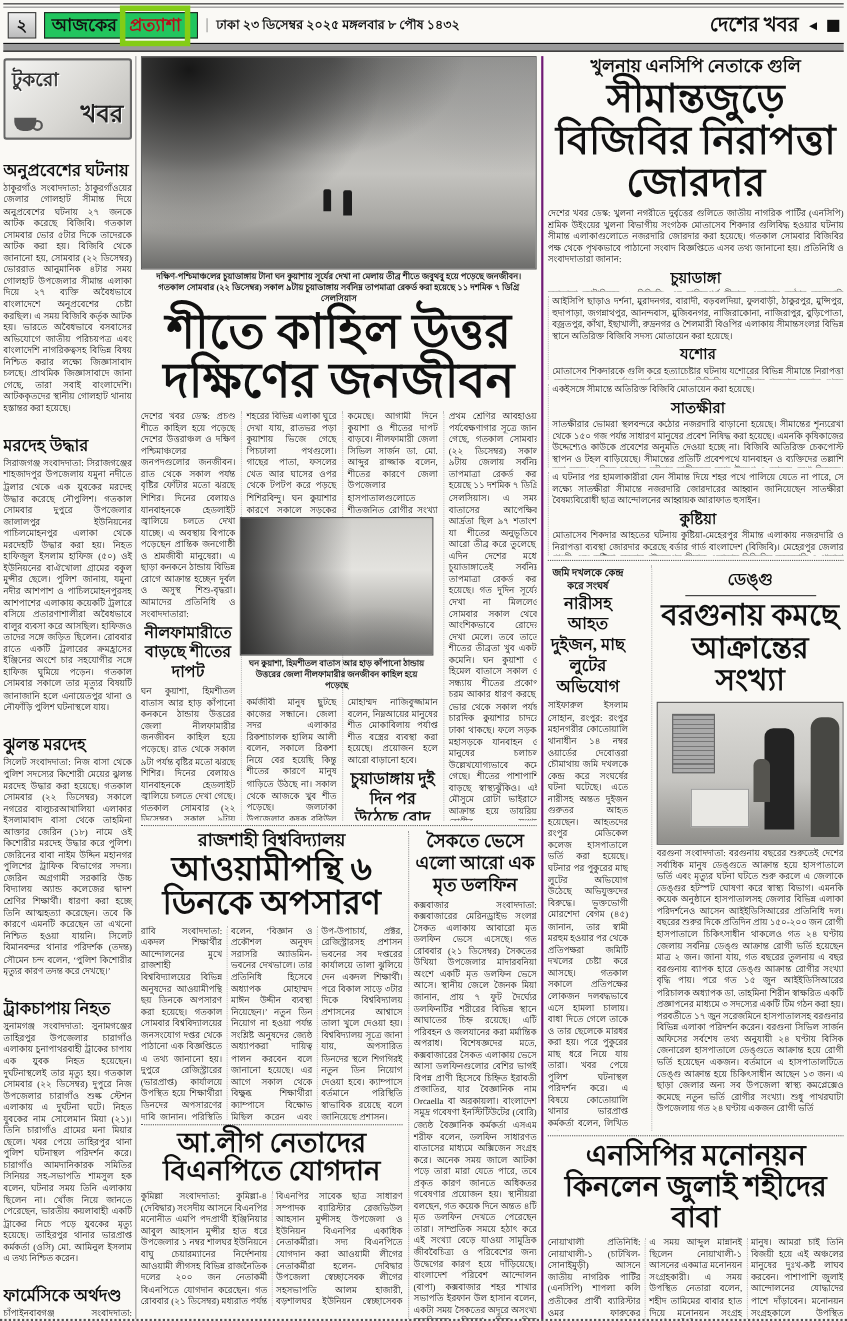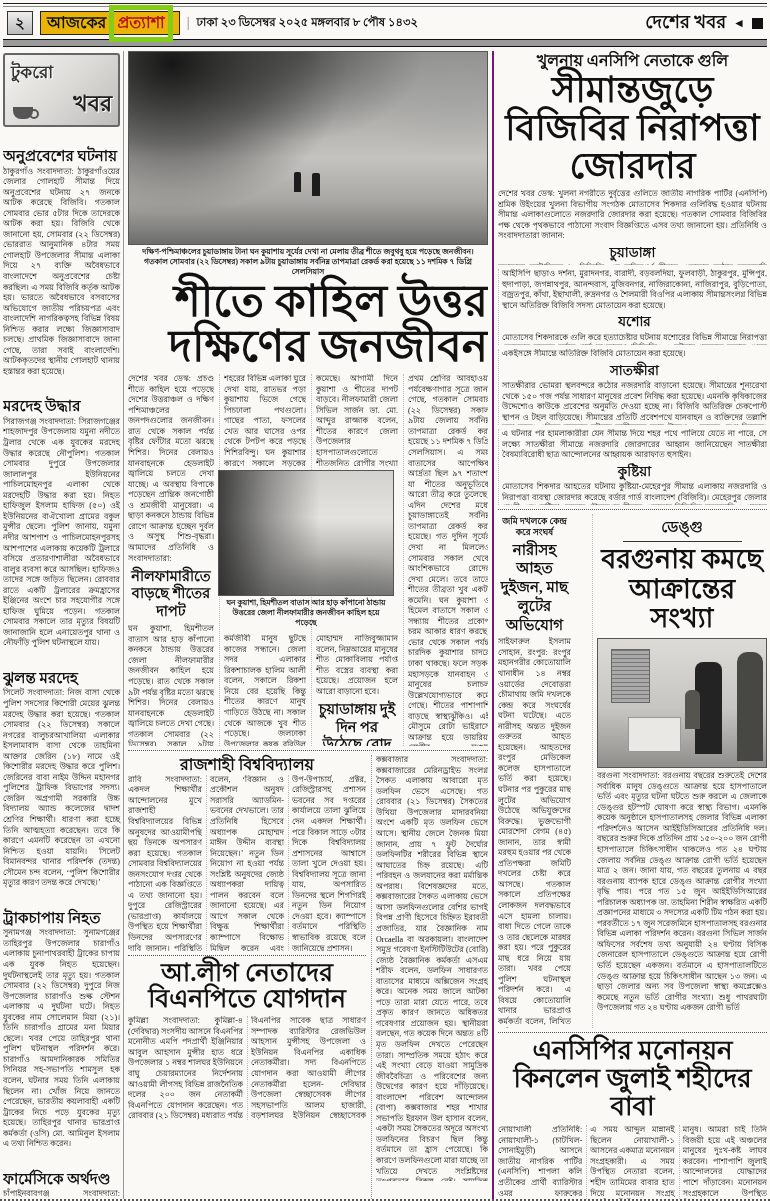--- a/index.html
+++ b/index.html
@@ -5,21 +5,21 @@
   html,body{margin:0;padding:0;background:#e9e7e0;}
   .page{position:relative;width:770px;height:1201px;margin:0 auto;background:#faf9f5;color:#111;
         font-family:"Liberation Serif","DejaVu Serif",serif;box-sizing:border-box;
         padding:3px 3px 2px 3px;border-bottom:2px dotted #555;overflow:hidden;}
   
   .toprule{border-top:1px solid #222;border-bottom:1px solid #888;height:2px;margin-bottom:2px;}
   .hdr{display:flex;align-items:center;gap:7px;height:28px;padding:0 4px;}
   .pageno{width:24px;height:22px;border:1px solid #333;background:linear-gradient(#eee,#bbb);
           font-weight:bold;font-size:15px;display:flex;align-items:center;justify-content:center;}
   .masthead{border:1px solid #222;padding:0 6px;height:22px;display:flex;align-items:center;gap:3px;
-            font-weight:bold;font-size:16px;background:#eab308;}
+            font-weight:bold;font-size:16px;background:#22c55e;}
   .masthead .red{color:#b5121b;border:5px solid #84cc16;padding:0 3px;}
   .hdr .sep{color:#777;font-size:14px;}
   .dateline{font-size:11.5px;font-weight:bold;}
   .hdr .grow{flex:1;}
   .section{font-size:18px;font-weight:bold;}
   .arrow{font-size:12px;}
   .cornersq{width:11px;height:11px;background:#111;display:inline-block;}
   .thickrule{height:6px;border-top:1.5px solid #111;border-bottom:1.5px solid #111;
              background:#9a9a9a;margin:2px 0 4px 0;}
   
@@ -48,21 +48,21 @@
   .dotrule{border-top:1.5px dotted #555;margin:4px 0;}
   
   .photo1{height:192px;border:1px solid #555;position:relative;overflow:hidden;background:
       radial-gradient(ellipse 60% 95% at 12% 6%, rgba(12,12,12,.92), rgba(35,35,35,.55) 45%, rgba(70,70,70,.2) 70%, transparent 82%),
       radial-gradient(ellipse 55% 75% at 48% 0%, rgba(45,45,45,.55), transparent 62%),
       radial-gradient(ellipse 40% 55% at 92% 18%, rgba(160,160,160,.4), transparent 70%),
       linear-gradient(180deg,#8e8e8c 0%,#c4c3bf 55%,#a7a6a2 78%,#6d6d6b 100%);}
   .p1a,.p1b{position:absolute;background:#1c1c1c;border-radius:2px 2px 0 0;}
   .p1a{width:7px;height:20px;left:46%;bottom:52px;}
   .p1b{width:8px;height:23px;left:51%;bottom:48px;}
-  .hl-main{font-size:44px;font-weight:bold;text-align:right;line-height:1.03;margin:1px 0 5px 0;}
+  .hl-main{font-size:44px;font-weight:bold;text-align:center;line-height:1.03;margin:1px 0 5px 0;}
   .wx{position:relative;height:372px;display:flex;gap:5px;margin-top:2px;}
   .wx .c{width:86px;flex:0 0 86px;overflow:hidden;}
   .wx .c + .c{border-left:1px dotted #bbb;padding-left:4px;flex-basis:82px;width:82px;}
   .wx .top{height:94px;overflow:hidden;}
   .wx .spc{height:166px;}
   .wx .bot{height:112px;overflow:hidden;}
   .wxphoto{position:absolute;left:90px;top:96px;width:176px;}
   .photo2{height:124px;border:1px solid #555;background:
       linear-gradient(90deg, rgba(35,35,35,.85), rgba(80,80,80,.5) 30%, transparent 58%),
       radial-gradient(ellipse 70% 50% at 70% 100%, rgba(110,110,110,.5), transparent 70%),
@@ -195,33 +195,35 @@
           <div class="photo2"></div>
           <div class="cap">ঘন কুয়াশা, হিমশীতল বাতাস আর হাড় কাঁপানো ঠান্ডায় উত্তরের জেলা নীলফামারীর জনজীবন কাহিল হয়ে পড়েছে</div>
         </div>
       </div>
 
       <div class="dotrule"></div>
 
       <div class="cbot">
         <div class="cbl">
           <div class="kicker">রাজশাহী বিশ্ববিদ্যালয়</div>
+          <h2 class="hl-ru">আওয়ামীপন্থি ৬ ডিনকে অপসারণ</h2>
           <div class="rucols">
             <div class="c body8">রাবি সংবাদদাতা: একদল শিক্ষার্থীর আন্দোলনের মুখে রাজশাহী বিশ্ববিদ্যালয়ের বিভিন্ন অনুষদের আওয়ামীপন্থি ছয় ডিনকে অপসারণ করা হয়েছে। গতকাল সোমবার বিশ্ববিদ্যালয়ের জনসংযোগ দপ্তর থেকে পাঠানো এক বিজ্ঞপ্তিতে এ তথ্য জানানো হয়। দুপুরে রেজিস্ট্রারের (ভারপ্রাপ্ত) কার্যালয়ে উপস্থিত হয়ে শিক্ষার্থীরা ডিনদের অপসারণের দাবি জানান। পরিস্থিতি শান্ত রাখা, শৃঙ্খলা রক্ষা ও একাডেমিক কার্যক্রম সচল রাখার স্বার্থে ছয় অনুষদের ডিনকে দায়িত্ব থেকে অব্যাহতি দিয়েছে বিশ্ববিদ্যালয় কর্তৃপক্ষ।</div>
             <div class="c body8">বলেন, ‘বিজ্ঞান ও প্রকৌশল অনুষদ সরাসরি অ্যাডমিন-ভবনের দেখভালে। তার প্রতিনিধি হিসেবে অধ্যাপক মোহাম্মদ মাঈন উদ্দীন ব্যবস্থা নিয়েছেন।’ নতুন ডিন নিয়োগ না হওয়া পর্যন্ত সংশ্লিষ্ট অনুষদের জ্যেষ্ঠ অধ্যাপকরা দায়িত্ব পালন করবেন বলে জানানো হয়েছে। এর আগে সকাল থেকে বিক্ষুব্ধ শিক্ষার্থীরা ক্যাম্পাসে বিক্ষোভ মিছিল করেন এবং প্রশাসন ভবনের সামনে অবস্থান নেন। শিক্ষার্থীদের আন্দোলনের মুখে কর্তৃপক্ষ দ্রুত সিদ্ধান্ত নিতে বাধ্য হয়।</div>
             <div class="c body8">উপ-উপাচার্য, প্রক্টর, রেজিস্ট্রারসহ প্রশাসন ভবনের সব দপ্তরের কার্যালয়ে তালা ঝুলিয়ে দেন একদল শিক্ষার্থী। পরে বিকাল সাড়ে ৩টার দিকে বিশ্ববিদ্যালয় প্রশাসনের আশ্বাসে তালা খুলে দেওয়া হয়। বিশ্ববিদ্যালয় সূত্রে জানা যায়, অপসারিত ডিনদের স্থলে শিগগিরই নতুন ডিন নিয়োগ দেওয়া হবে। ক্যাম্পাসে বর্তমানে পরিস্থিতি স্বাভাবিক রয়েছে বলে জানিয়েছে প্রশাসন।</div>
           </div>
           <div class="dotrule"></div>
           <h2 class="hl-lg">আ.লীগ নেতাদের বিএনপিতে যোগদান</h2>
           <div class="lgcols">
             <div class="c body8">কুমিল্লা সংবাদদাতা: কুমিল্লা-৪ (দেবিদ্বার) সংসদীয় আসনে বিএনপির মনোনীত এমপি পদপ্রার্থী ইঞ্জিনিয়ার আবুল আহসান মুন্সীর হাত ধরে উপজেলার ১ নম্বর শালঘর ইউনিয়নে বাঘু চেয়ারম্যানের নির্দেশনায় আওয়ামী লীগসহ বিভিন্ন রাজনৈতিক দলের ২০০ জন নেতাকর্মী বিএনপিতে যোগদান করেছেন। গত রোববার (২১ ডিসেম্বর) মধ্যরাত পর্যন্ত আহসান মুন্সীর বাড়িতে যোগদানের ফুলেল শুভেচ্ছা জানিয়ে নেতাকর্মীদের বরণ করে নেওয়া হয়। জানা যায়, বাঘু চেয়ারম্যান চিকিৎসাজনিত কারণে দেশের বাইরে অবস্থান করায় তার অনুপস্থিতিতে স্বেচ্ছাসেবক লীগ নেতা আলম হাজারী ও চিটু মাইশানের নেতৃত্বে এই যোগদান কার্যক্রম অনুষ্ঠিত হয়। এসময় উপস্থিত ছিলেন- কুমিল্লা উত্তর জেলা</div>
             <div class="c body8">বিএনপির সাবেক ছাত্র সাধারণ সম্পাদক ব্যারিস্টার রেজভিউল আহসান মুন্সীসহ উপজেলা ও ইউনিয়ন বিএনপির একাধিক নেতাকর্মীরা। সদ্য বিএনপিতে যোগদান করা আওয়ামী লীগের নেতাকর্মীরা হলেন- দেবিদ্বার উপজেলা স্বেচ্ছাসেবক লীগের সহসভাপতি আলম হাজারী, বড়শালঘর ইউনিয়ন স্বেচ্ছাসেবক লীগের সভাপতি মিয়া রুবেল, আওয়ামী লীগ নেতা চিটু মাইশান, মো. গজনুল, আহাম্মদ রহমান সজল, জানু মিয়া, মো. ইদ্রিস খান, ফলিন হাজারী, মোহাম্মদ শহিদ, শাহ আলীসহ অন্যান্যরা। এ বিষয়ে কুমিল্লা উত্তর জেলা বিএনপির সদস্য সচিব এসএমএম তারেক মুন্সি বলেন, আওয়ামী লীগের পদধারী নেতা বিএনপিতে যোগদান খুবই দুঃখজনক। সমর্থক হলে মেনে নেওয়া যেত।</div>
           </div>
         </div>
         <div class="cbr">
+          <h2 class="hl-dol">সৈকতে ভেসে এলো আরো এক মৃত ডলফিন</h2>
           <div class="dolbody body8">কক্সবাজার সংবাদদাতা: কক্সবাজারের মেরিনড্রাইভ সংলগ্ন সৈকত এলাকায় আবারো মৃত ডলফিন ভেসে এসেছে। গত রোববার (২১ ডিসেম্বর) সৈকতের উখিয়া উপজেলার মাদারবনিয়া অংশে একটি মৃত ডলফিন ভেসে আসে। স্থানীয় জেলে জৈনক মিয়া জানান, প্রায় ৭ ফুট দৈর্ঘ্যের ডলফিনটির শরীরের বিভিন্ন স্থানে আঘাতের চিহ্ন রয়েছে। এটি পরিবহন ও জলযানের করা মর্মান্তিক অপরাধ। বিশেষজ্ঞদের মতে, কক্সবাজারের সৈকত এলাকায় ভেসে আসা ডলফিনগুলোর বেশির ভাগই বিপন্ন প্রাণী হিসেবে চিহ্নিত ইরাবতী প্রজাতির, যার বৈজ্ঞানিক নাম Orcaella বা অরকায়লা। বাংলাদেশ সমুদ্র গবেষণা ইনস্টিটিউটের (বোরি) জ্যেষ্ঠ বৈজ্ঞানিক কর্মকর্তা এসএম শরীফ বলেন, ডলফিন সাধারণত বাতাসের মাধ্যমে অক্সিজেন সংগ্রহ করে। অনেক সময় জালে আটকা পড়ে তারা মারা যেতে পারে, তবে প্রকৃত কারণ জানতে অধিকতর গবেষণার প্রয়োজন হয়। স্থানীয়রা বলছেন, গত কয়েক দিনে অন্তত ৪টি মৃত ডলফিন দেখতে পেরেছেন তারা। সাম্প্রতিক সময়ে হঠাৎ করে এই সংখ্যা বেড়ে যাওয়া সামুদ্রিক জীববৈচিত্র্য ও পরিবেশের জন্য উদ্বেগের কারণ হয়ে দাঁড়িয়েছে। বাংলাদেশ পরিবেশ আন্দোলন (বাপা) কক্সবাজার শহর শাখার সভাপতি ইরফান উল হাসান বলেন, একটা সময় সৈকতের অদূরে অসংখ্য ডলফিনের বিচরণ ছিল কিন্তু বর্তমানে তা হ্রাস পেয়েছে। কি কারণে ডলফিনগুলো মারা যাচ্ছে তা খতিয়ে দেখতে সংশ্লিষ্টদের তৎপরতার বিকল্প নেই। সামুদ্রিক প্রাণ ও পরিবেশ রক্ষায় সমন্বিত ভূমিকা জরুরি বলে মনে করেন তিনি।</div>
         </div>
       </div>
     </main>
 
     <section class="rightcol">
       <div class="kicker">খুলনায় এনসিপি নেতাকে গুলি</div>
       <h1 class="hl-bgb">সীমান্তজুড়ে বিজিবির নিরাপত্তা জোরদার</h1>
       <div class="bgbcols">
         <div class="c body8">

